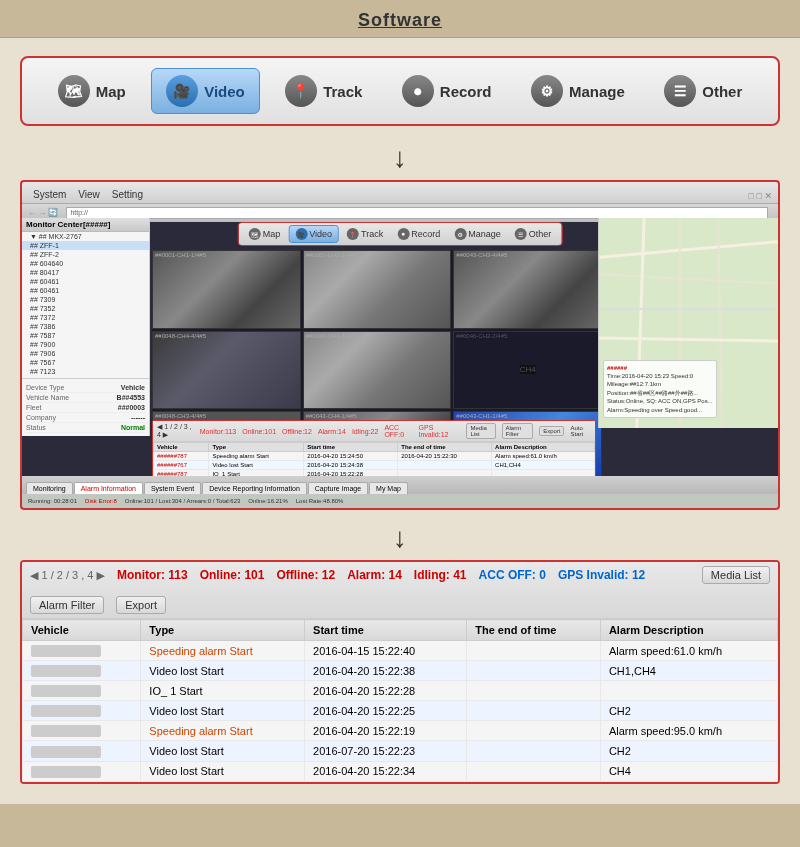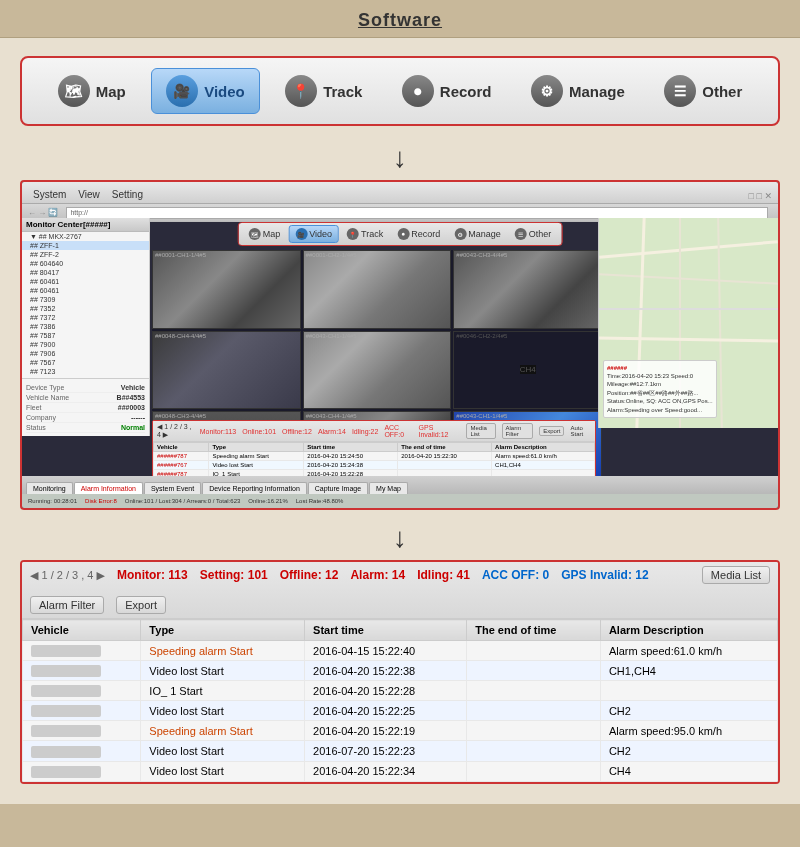--- a/index.html
+++ b/index.html
@@ -718,21 +718,21 @@
 
   <div class="alarm-panel-large">
 
     <div class="alarm-panel-header">
       <span style="font-size:11px;color:#666;">◀ 1 / 2 / 3 , 4 ▶</span>
       <div class="alarm-stat-item">
         <span>Monitor:</span>
         <span>113</span>
       </div>
       <div class="alarm-stat-item">
-        <span>Setting:</span>
+        <span>Online:</span>
         <span>101</span>
       </div>
       <div class="alarm-stat-item">
         <span>Offline:</span>
         <span>12</span>
       </div>
       <div class="alarm-stat-item">
         <span>Alarm:</span>
         <span>14</span>
       </div>

